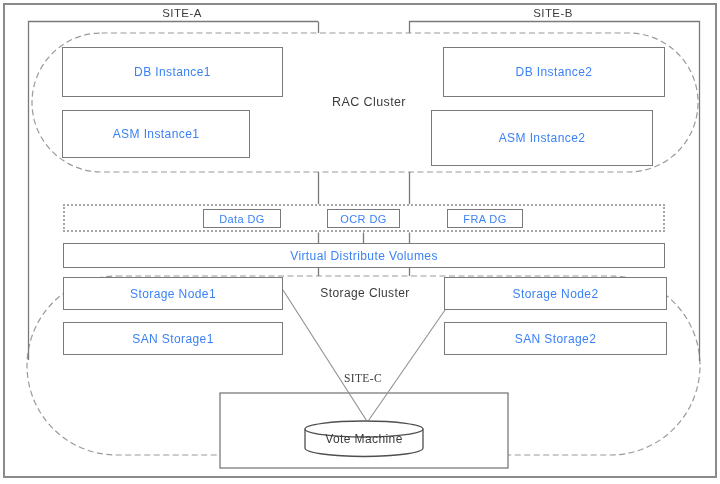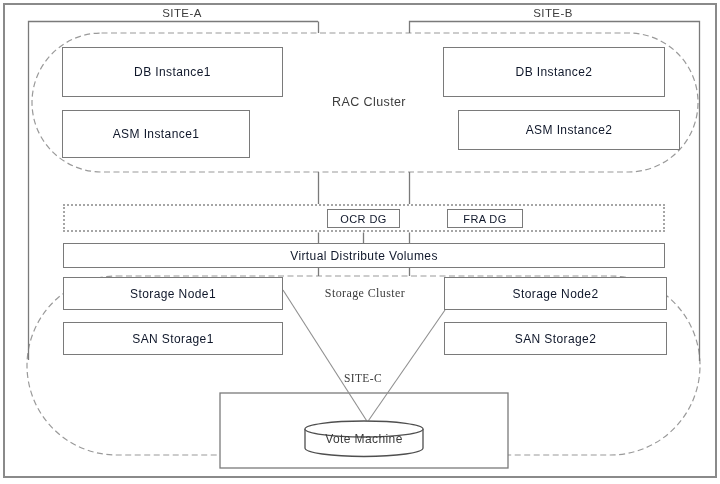--- a/index.html
+++ b/index.html
@@ -4,52 +4,52 @@
 <style>
   html,body{margin:0;padding:0;background:#fff;}
   #canvas{
     position:relative;width:720px;height:484px;background:#ffffff;
     font-family:"Liberation Sans",sans-serif;color:#3c3c3c;overflow:hidden;
   }
   #linework{position:absolute;left:0;top:0;z-index:1;}
   .box{
     position:absolute;background:#ffffff;border:1.3px solid #7a7a7a;
     display:flex;align-items:center;justify-content:center;
-    font-size:12px;letter-spacing:0.4px;color:#0f172a;z-index:2;box-sizing:border-box;
+    font-size:12px;letter-spacing:0.4px;color:#3b82f6;z-index:2;box-sizing:border-box;
     white-space:nowrap;
   }
   .lbl{
     position:absolute;z-index:3;text-align:center;letter-spacing:0.4px;
     color:#3c3c3c;white-space:nowrap;
   }
   
   .b-db1 {left:62px;  top:47px;  width:221px; height:50px;}
   .b-asm1{left:62px;  top:110px; width:188px; height:48px;}
   .b-db2 {left:443px; top:47px;  width:222px; height:50px;}
-  .b-asm2{left:458px; top:110px; width:222px; height:40px;}
+  .b-asm2{left:431px; top:110px; width:222px; height:56px;}
   
   .dg-strip{
     position:absolute;left:63px;top:204px;width:602px;height:28px;z-index:2;
     background:#ffffff;border:2px dotted #a6a6a6;box-sizing:border-box;
   }
   .b-datadg{left:203px;top:209px;width:78px;height:19px;font-size:11px;z-index:3;}
   .b-ocrdg {left:327px;top:209px;width:73px;height:19px;font-size:11px;z-index:3;}
   .b-fradg {left:447px;top:209px;width:76px;height:19px;font-size:11px;z-index:3;}
   
   .b-vdv{left:63px;top:243px;width:602px;height:25px;}
   
   .b-sn1 {left:63px;  top:277px; width:220px; height:33px;}
   .b-san1{left:63px;  top:322px; width:220px; height:33px;}
   .b-sn2 {left:444px; top:277px; width:223px; height:33px;}
   .b-san2{left:444px; top:322px; width:223px; height:33px;}
   
   .l-sitea{left:142px;top:7px;width:80px;font-size:11.5px;}
   .l-siteb{left:513px;top:7px;width:80px;font-size:11.5px;}
   .l-rac{left:319px;top:95px;width:100px;font-size:12.5px;}
-  .l-storagecluster{left:315px;top:286px;width:100px;font-size:12px;font-family:Liberation Serif, serif;}
+  .l-storagecluster{left:315px;top:286px;width:100px;font-size:12px;}
   .l-sitec{left:333px;top:372px;width:60px;font-size:11.5px;font-family:Liberation Serif, serif;}
   .l-vote{left:314px;top:432px;width:100px;font-size:12px;}
 </style>
 </head>
 <body>
 
 <div id="canvas">
 
   <svg id="linework" width="720" height="484" viewBox="0 0 720 484">
 
@@ -86,20 +86,21 @@
   <div class="lbl l-sitea">SITE-A</div>
   <div class="lbl l-siteb">SITE-B</div>
 
   <div class="box b-db1">DB Instance1</div>
   <div class="box b-asm1">ASM Instance1</div>
   <div class="box b-db2">DB Instance2</div>
   <div class="box b-asm2">ASM Instance2</div>
   <div class="lbl l-rac">RAC Cluster</div>
 
   <div class="dg-strip"></div>
+  <div class="box b-datadg">Data DG</div>
   <div class="box b-ocrdg">OCR DG</div>
   <div class="box b-vdv">Virtual Distribute Volumes</div>
 
   <div class="box b-fradg">FRA DG</div>
 
   <div class="box b-sn1">Storage Node1</div>
   <div class="box b-san1">SAN Storage1</div>
   <div class="box b-sn2">Storage Node2</div>
   <div class="box b-san2">SAN Storage2</div>
   <div class="lbl l-storagecluster">Storage Cluster</div>

